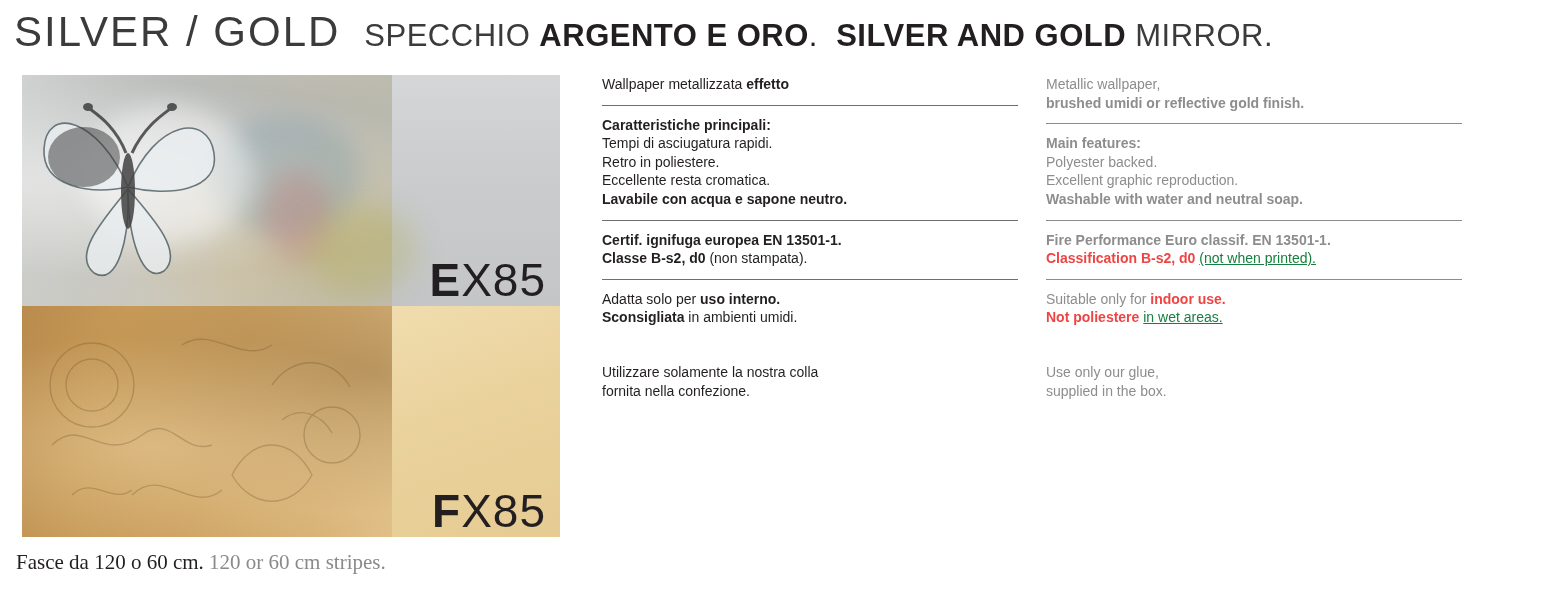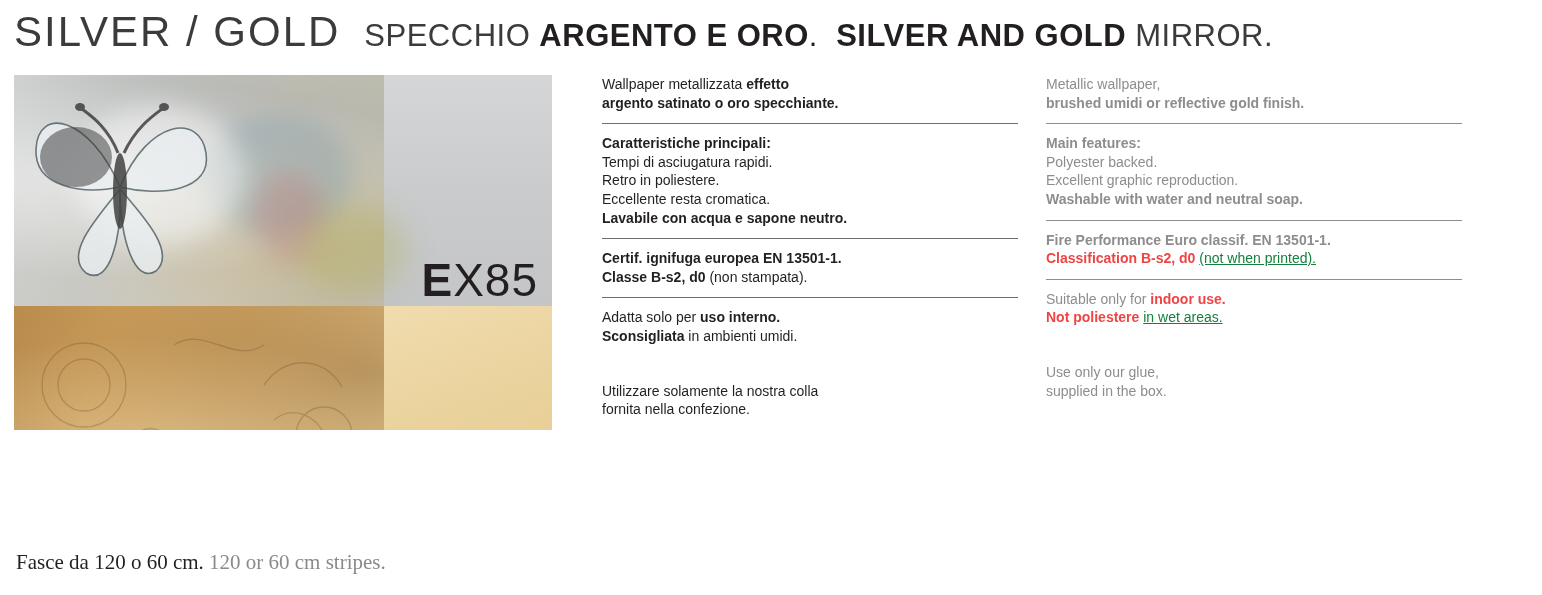--- a/index.html
+++ b/index.html
@@ -50,23 +50,23 @@
   
   .swatch-wrap {
     position: absolute;
     left: 14px;
     top: 75px;
     width: 538px;
     height: 462px;
   }
   .swatch {
     position: absolute;
-    left: 0; top: 0;
+    left: 8px; top: 0;
     width: 538px;
-    height: 355px;
+    height: 462px;
     overflow: hidden;
   }
   .swatch-top {
     position: absolute;
     left: 0; top: 0;
     width: 538px; height: 231px;
     background:
       radial-gradient(ellipse at 18% 45%, rgba(255,255,255,0.55) 0%, rgba(255,255,255,0) 55%),
       radial-gradient(ellipse at 60% 70%, rgba(196,176,120,0.45) 0%, rgba(196,176,120,0) 50%),
       radial-gradient(ellipse at 42% 25%, rgba(150,160,170,0.5) 0%, rgba(150,160,170,0) 55%),
@@ -223,21 +223,20 @@
 
   <div class="caption">
     <span>Fasce da 120 o 60 cm.</span>
     <span class="grey">120 or 60 cm stripes.</span>
   </div>
 
   <div class="col col-it">
 
     <div class="block">
       <p><span>Wallpaper metallizzata </span><b>effetto</b></p>
-      <p class="b">argento satinato o oro specchiante.</p>
     </div>
 
     <div class="rule"></div>
 
     <div class="block">
       <p class="b">Caratteristiche principali:</p>
       <p>Tempi di asciugatura rapidi.</p>
       <p>Retro in poliestere.</p>
       <p>Eccellente resta cromatica.</p>
       <p class="b">Lavabile con acqua e sapone neutro.</p>

